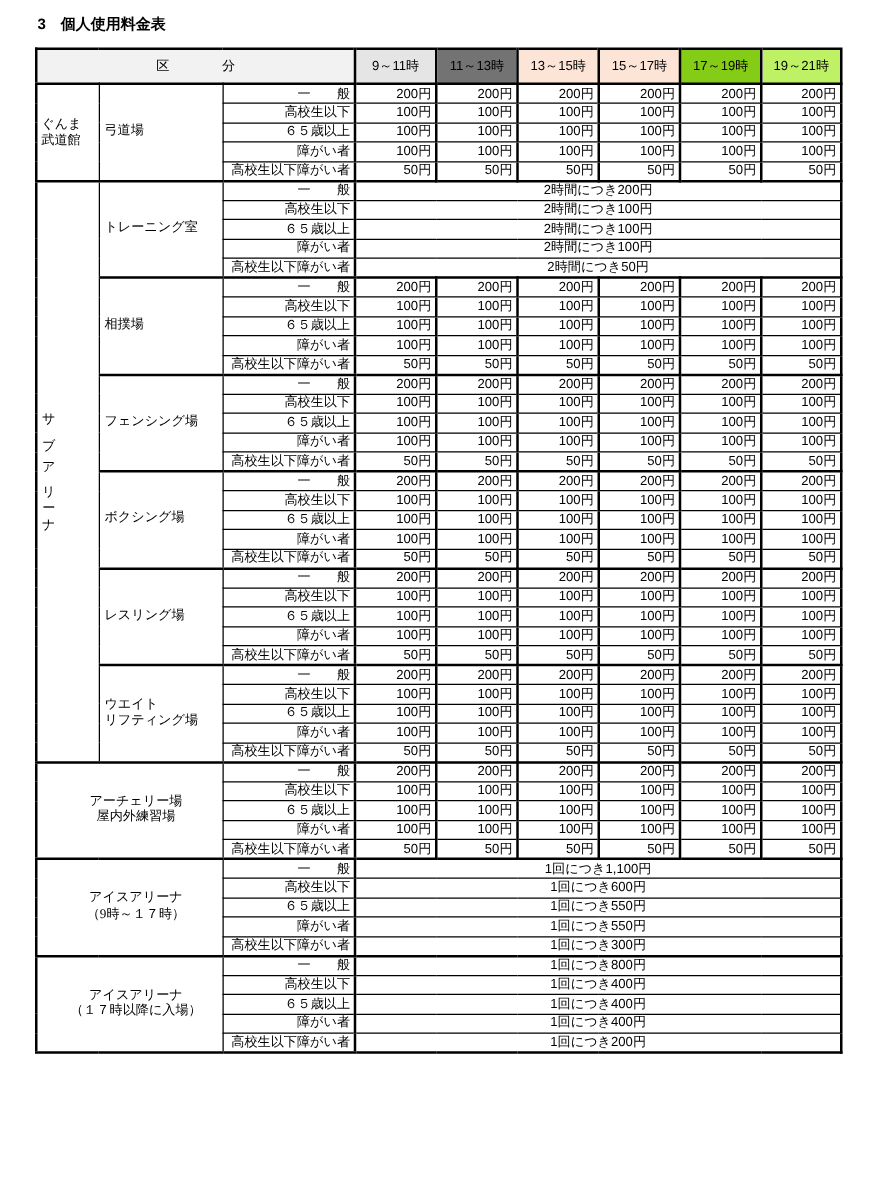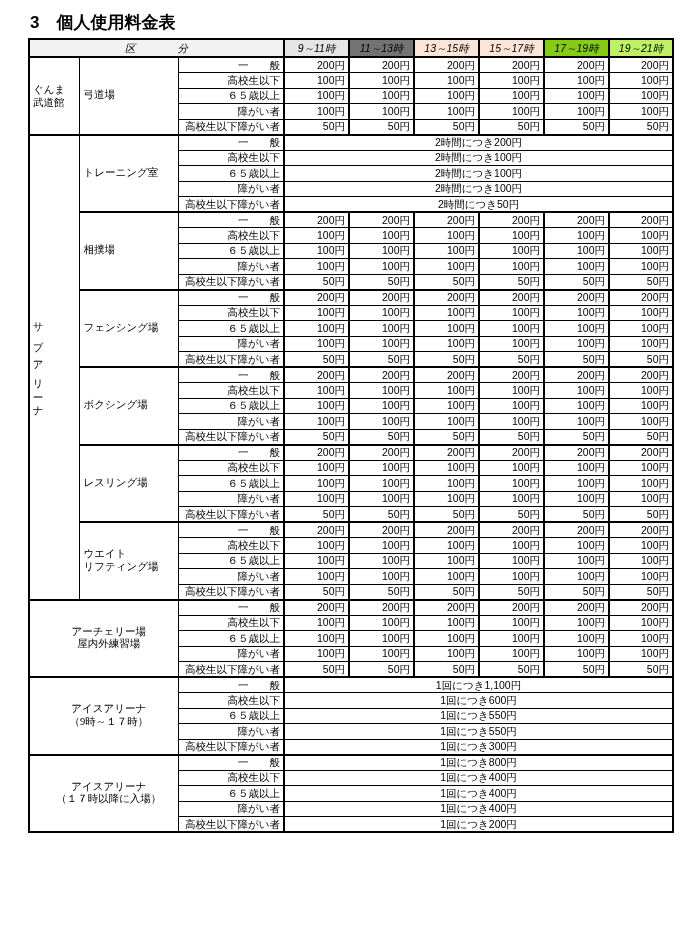--- a/index.html
+++ b/index.html
@@ -5,37 +5,37 @@
   html,body { margin:0; padding:0; background:#ffffff; }
   body {
     width:700px; height:950px;
     font-family:"Liberation Sans", sans-serif;
     color:#000;
     -webkit-font-smoothing:antialiased;
   }
   .page { position:relative; width:700px; height:950px; overflow:hidden; }
   .title {
     position:absolute; left:30px; top:11px;
-    font-size:17px; font-weight:bold; white-space:pre;
+    font-size:12px; font-weight:bold; white-space:pre;
   }
   table.fee {
     position:absolute; left:28px; top:38px;
     width:644px;
     border-collapse:collapse; table-layout:fixed;
     border:2px solid #000;
   }
   td, th {
     border:1px solid #000;
     padding:0 3px;
     font-size:10.5px; font-weight:normal;
     line-height:1.2; overflow:hidden;
     vertical-align:middle;
     white-space:nowrap;
   }
-  thead tr { height:18px;font-style:italic; }
+  thead tr { height:28px; }
   tbody tr { height:15.5px; }
   th.corner { text-align:center; border-right-width:2px; border-bottom-width:2px; }
   th.time   { text-align:center; border-left-width:2px; border-right-width:2px; border-bottom-width:2px; }
   td.cat    { text-align:right; padding-left:4px; }
   td.val    { text-align:right; padding-right:3px; border-left-width:2px; border-right-width:2px; }
   td.merged-val { text-align:center; border-left-width:2px; border-right-width:2px; }
   td.group-cell { }
   td.facility-cell { text-align:left; padding-left:4px;font-family:Liberation Serif, serif; }
   td.facility-cell.centered { text-align:center; padding-left:13px;margin-top:36px; }
   .thickB { border-bottom-width:2px !important; }

